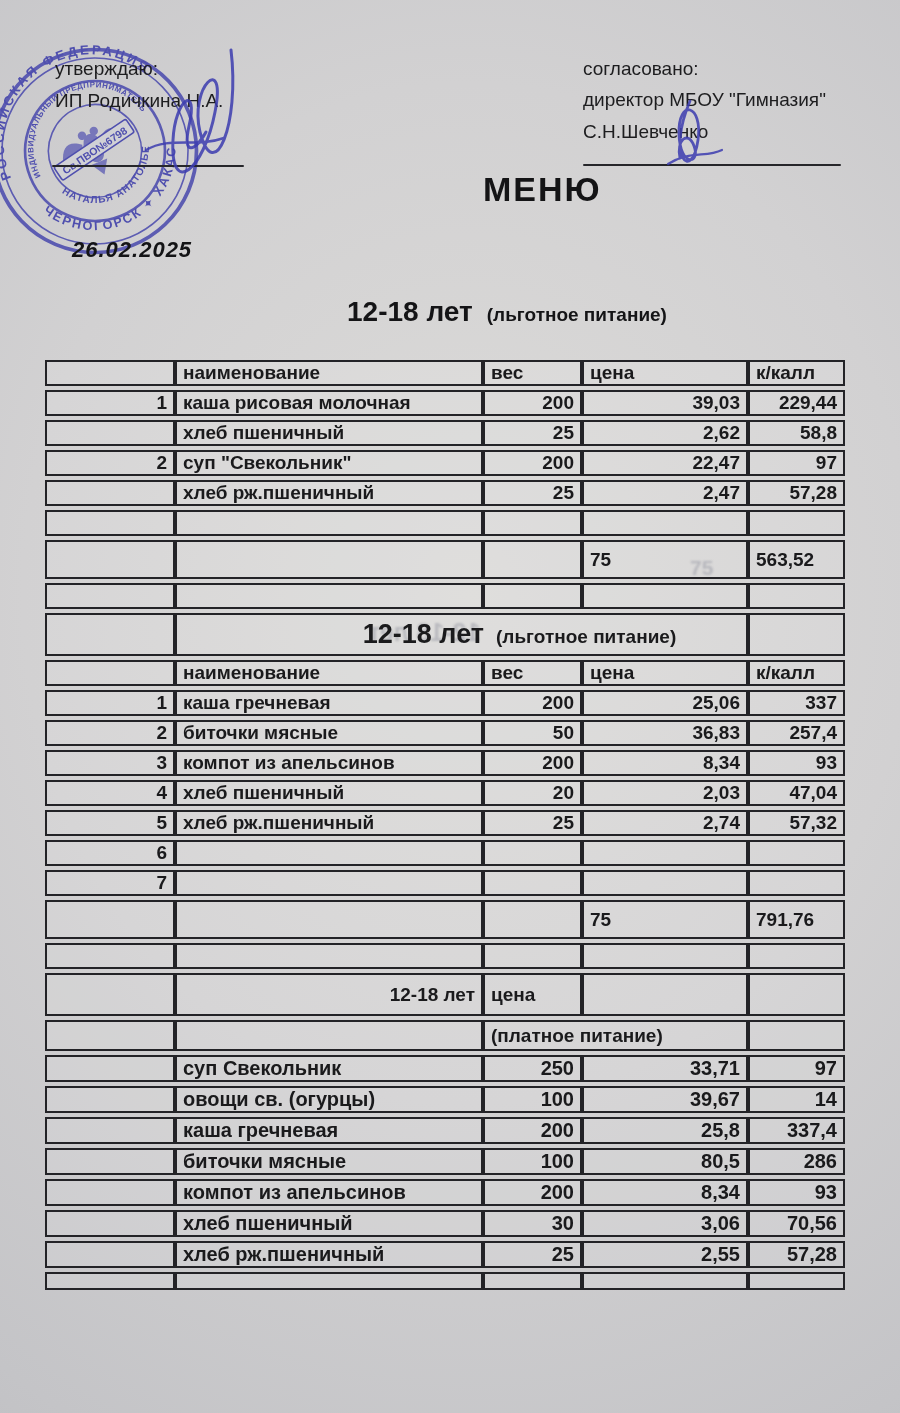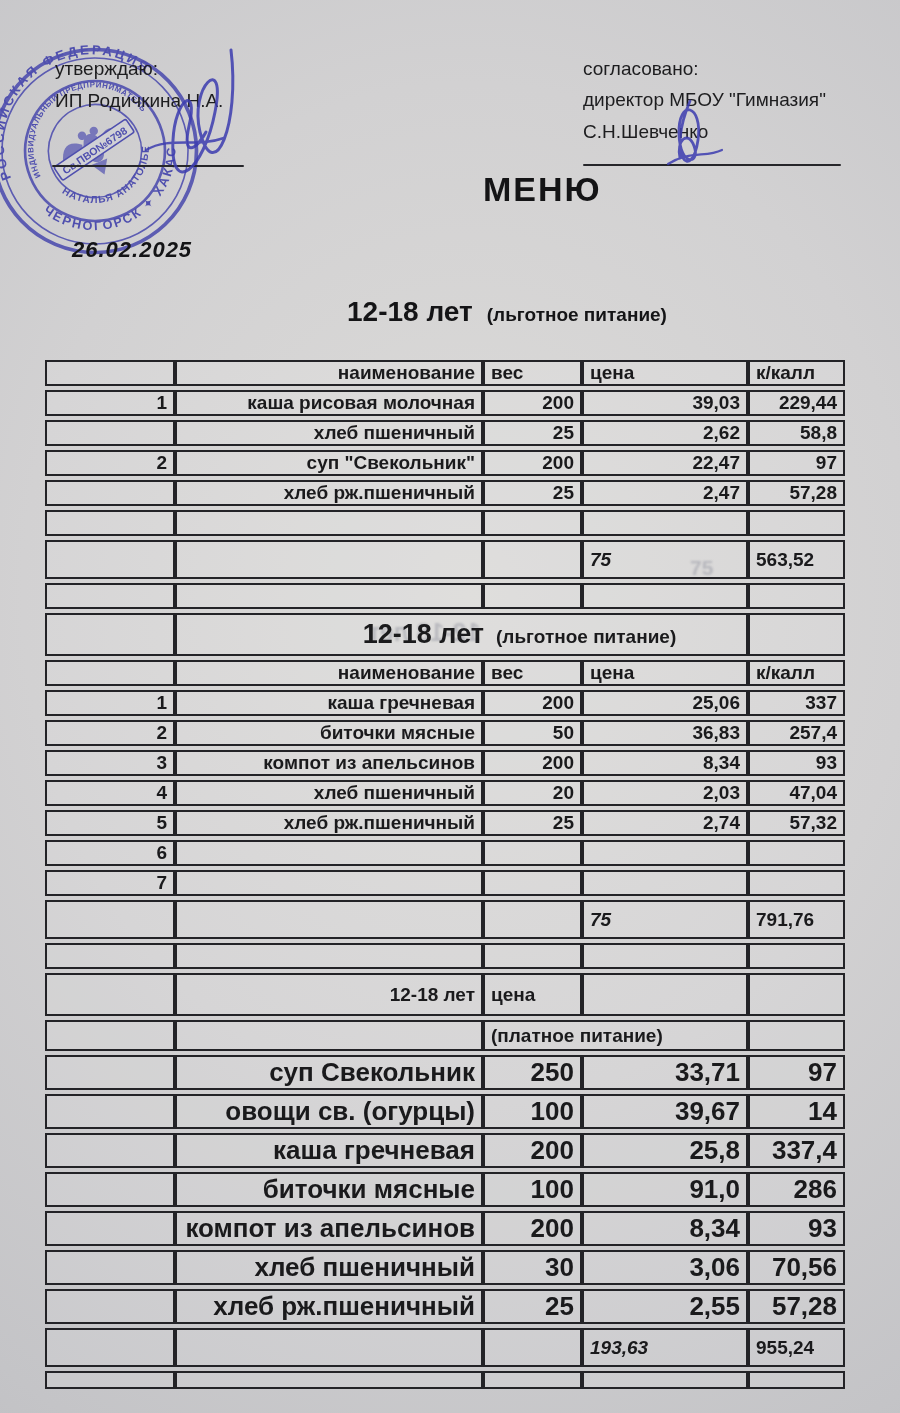--- a/index.html
+++ b/index.html
@@ -37,31 +37,31 @@
     position:absolute;left:45px;top:356px;width:800px;
     border-collapse:separate;border-spacing:0 4px;table-layout:fixed;
   }
   table.menu td{
     border:2px solid #232327;box-sizing:border-box;
     font-size:19px;font-weight:600;color:#1a1a1c;
     padding:0 6px;overflow:hidden;white-space:nowrap;
     background:rgba(255,255,255,0.10);
   }
   td.c-num{text-align:right;padding-right:6px;}
-  td.c-name{text-align:right;margin-left:14px;}
+  td.c-name{text-align:left;margin-left:14px;}
   td.c-w,td.c-p,td.c-k{text-align:right;}
   tr.h-head td{height:26px;}
   tr.h-data td{height:23px;}
-  tr.h-data3 td{height:27px;font-size:26px;}
+  tr.h-data3 td{height:27px;font-size:20px;}
   tr.h-empty td{height:26px;}
   tr.h-total td{height:39px;}
   tr.h-sec td{height:43px;}
   tr.h-plat td{height:31px;}
   tr.h-tail td{height:18px;}
-  td.total-p{font-size:27px;font-weight:800;padding-right:9px;font-style:italic;}
+  td.total-p{font-size:27px;font-weight:800;padding-right:9px;}
   td.total-k{font-size:21px;font-weight:800;padding-right:5px;}
   td.sec-cell{text-align:center;}
   .sec-inner{display:inline-block;transform:translateX(58px);white-space:nowrap;}
   .sec-big{font-size:27px;font-weight:800;}
   .sec-small{font-size:19px;font-weight:700;margin-left:12px;}
   td.lunch-age{text-align:right;font-size:27px;font-weight:800;padding-right:10px;}
   td.lunch-sub{text-align:left;font-size:20px;font-weight:700;}
   td.plat-cell{text-align:left;font-size:19px;font-weight:700;}
 </style>
 </head>
@@ -314,21 +314,21 @@
       <td class="c-num"></td>
       <td class="c-name">каша гречневая</td>
       <td class="c-w">200</td>
       <td class="c-p">25,8</td>
       <td class="c-k">337,4</td>
     </tr>
     <tr class="h-data3">
       <td class="c-num"></td>
       <td class="c-name">биточки мясные</td>
       <td class="c-w">100</td>
-      <td class="c-p">91,0</td>
+      <td class="c-p">80,5</td>
       <td class="c-k">286</td>
     </tr>
     <tr class="h-data3">
       <td class="c-num"></td>
       <td class="c-name">компот из апельсинов</td>
       <td class="c-w">200</td>
       <td class="c-p">8,34</td>
       <td class="c-k">93</td>
     </tr>
     <tr class="h-data3">
@@ -338,27 +338,20 @@
       <td class="c-p">3,06</td>
       <td class="c-k">70,56</td>
     </tr>
     <tr class="h-data3">
       <td class="c-num"></td>
       <td class="c-name">хлеб рж.пшеничный</td>
       <td class="c-w">25</td>
       <td class="c-p">2,55</td>
       <td class="c-k">57,28</td>
     </tr>
-    <tr class="h-total">
-      <td></td>
-          <td></td>
-          <td></td>
-      <td class="total-p">193,63</td>
-      <td class="total-k">955,24</td>
-    </tr>
     <tr class="h-tail">
       <td></td>
           <td></td>
           <td></td>
           <td></td>
           <td></td>
     </tr>
   </tbody>
     </table>
 </div>

